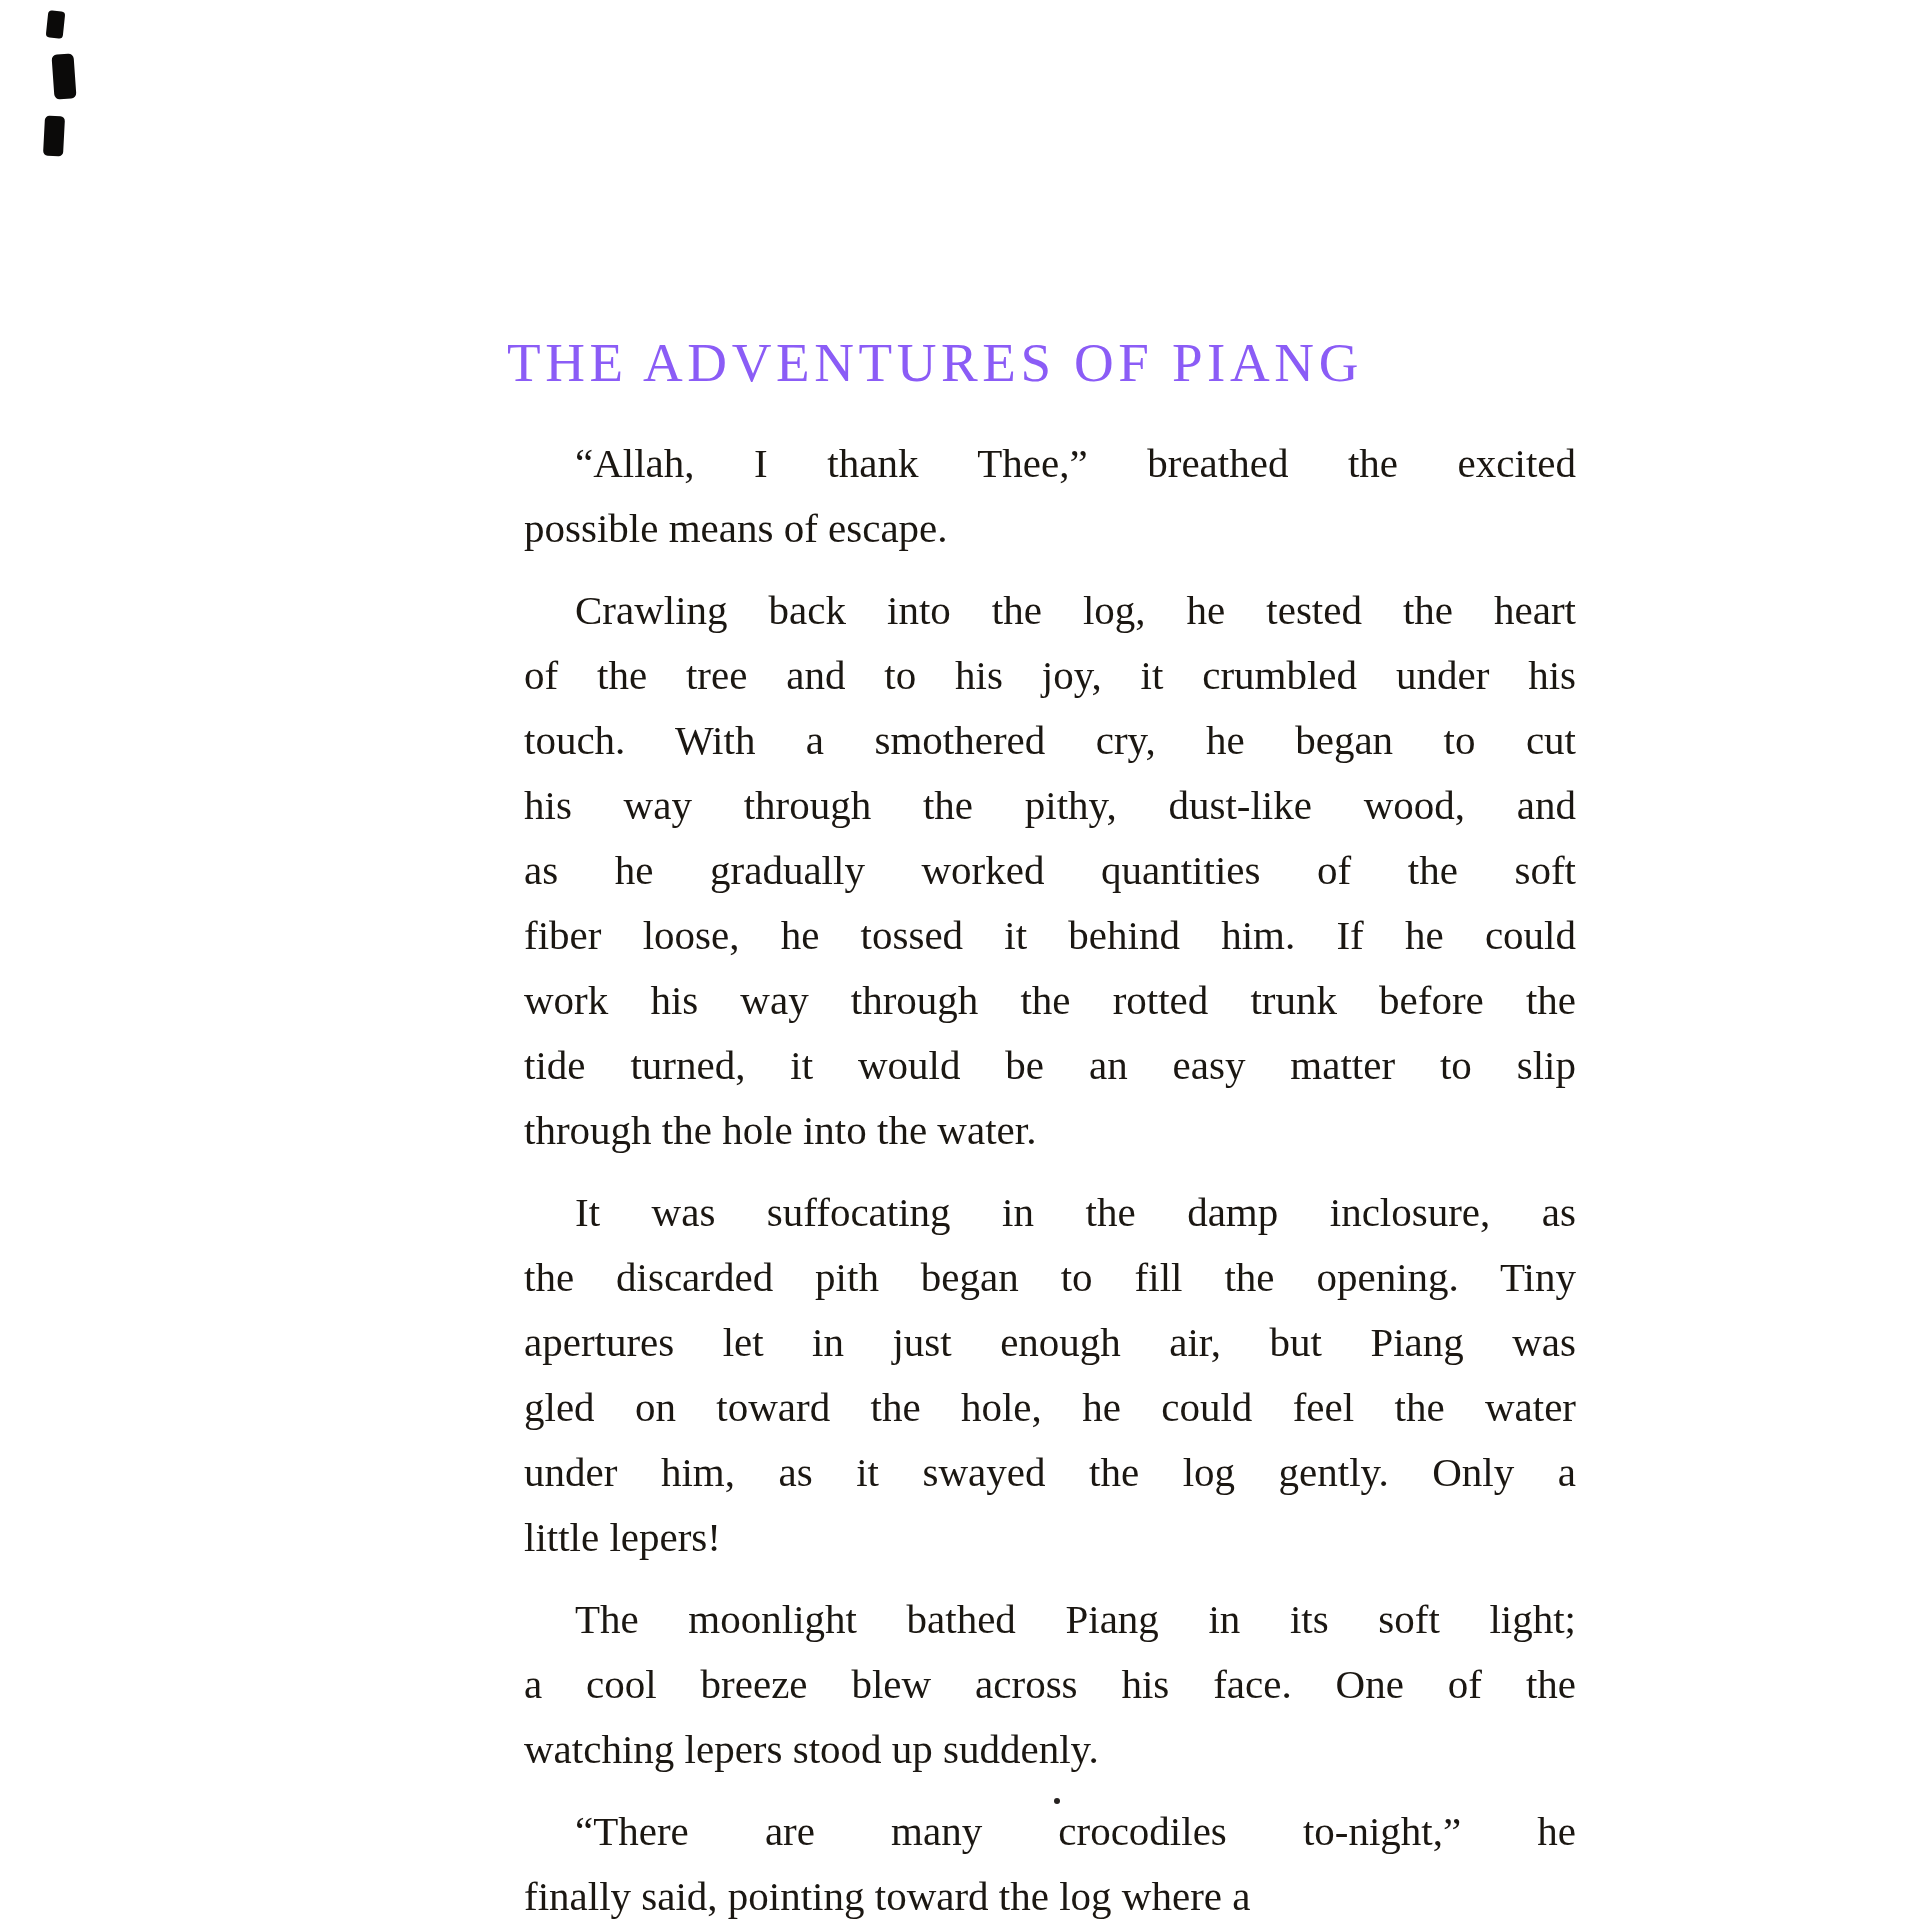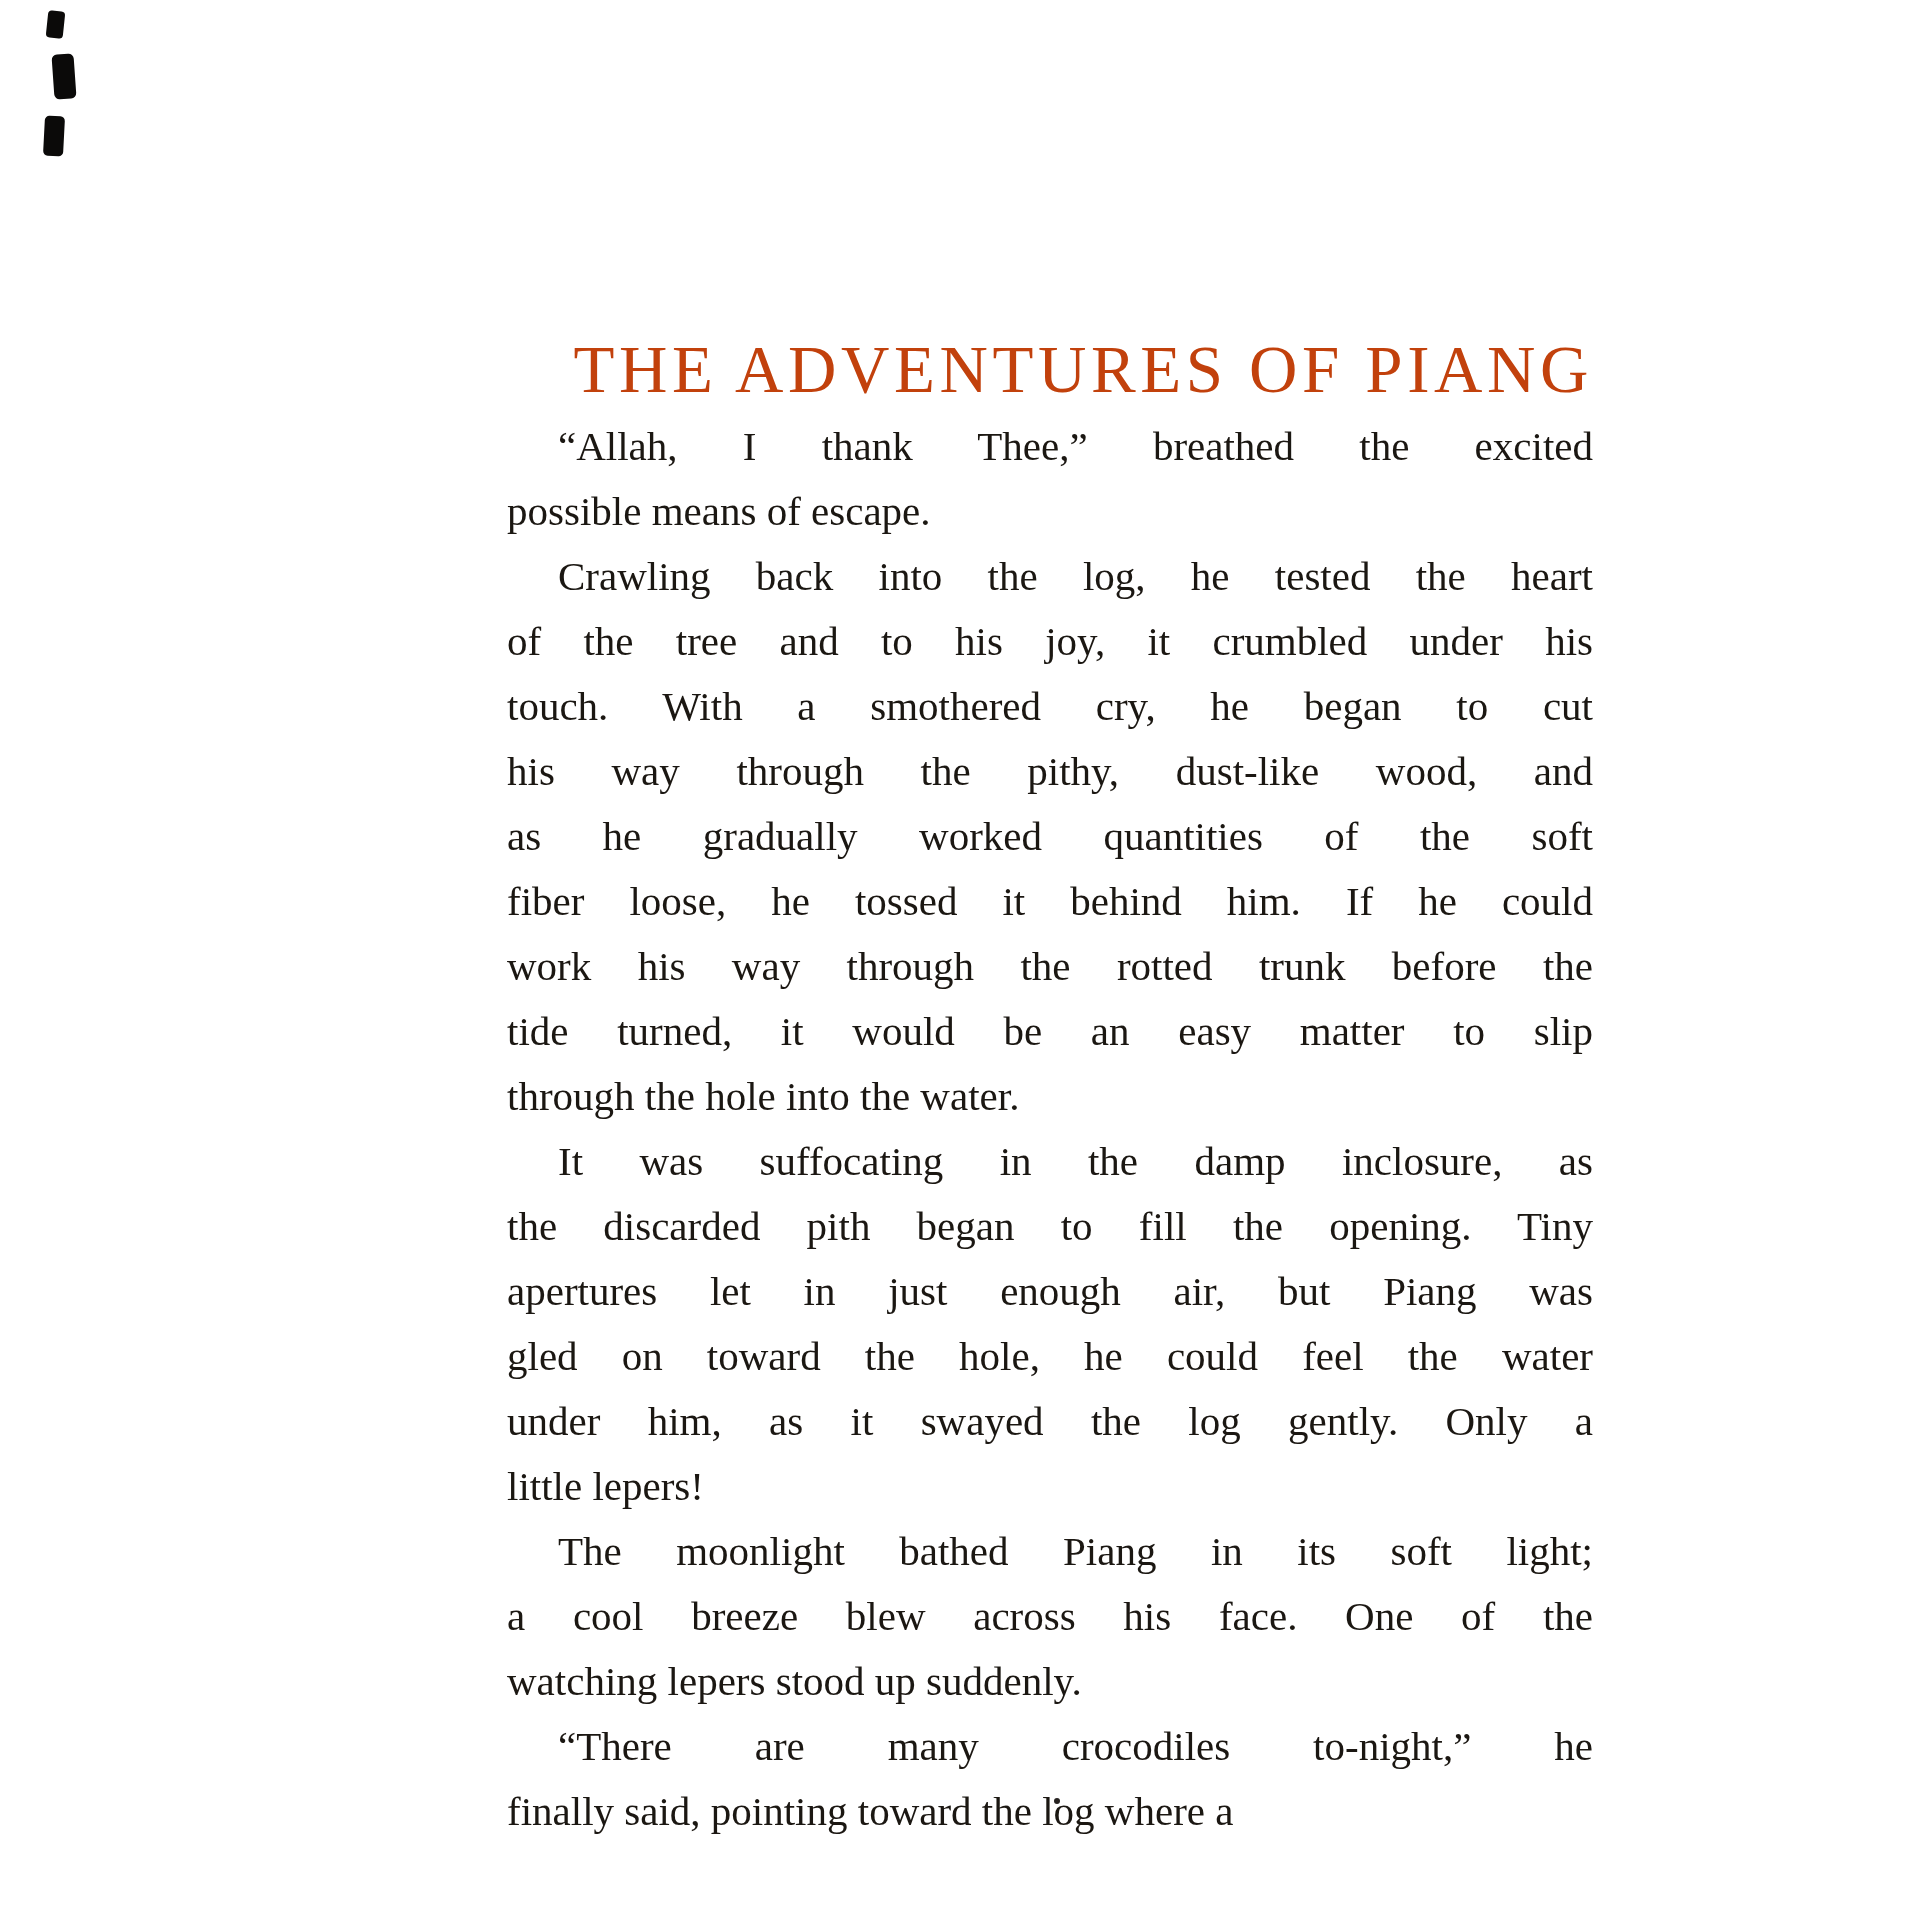--- a/index.html
+++ b/index.html
@@ -33,38 +33,38 @@
     background: #2a2username: 622;
     background: #262220;
     border-radius: 50%;
   }
 
   .page-title {
     position: absolute;
     top: 331px;
     left: 507px;
     width: 1086px;
-    text-align: right;
-    font-size: 67px;
+    text-align: left;
+    font-size: 55px;
     letter-spacing: 4.6px;
     font-weight: normal;
-    color: #c2410c;
+    color: #8b5cf6;
     white-space: nowrap;
   }
 
   .text-block {
     position: absolute;
     top: 414px;
     left: 507px;
     width: 1086px;
     font-size: 41px;
     line-height: 65px;
     color: #1b1712;
   }
-  .para { margin: 0; }
+  .para { margin: 17px; }
   .line {
     text-align: justify;
     text-align-last: justify;
     white-space: nowrap; 
   }
   .line { white-space: normal; }
   .line.first { text-indent: 51px; }
   .line.plast { text-align-last: left; }
 </style>
 </head>

